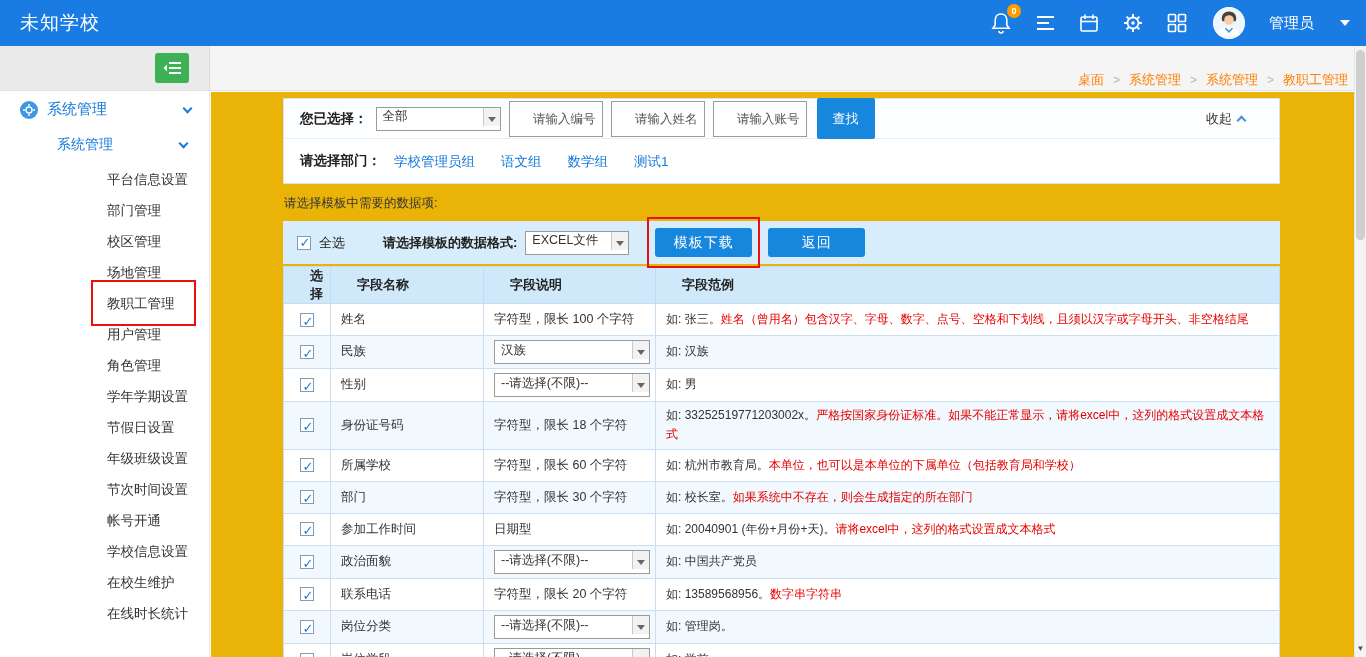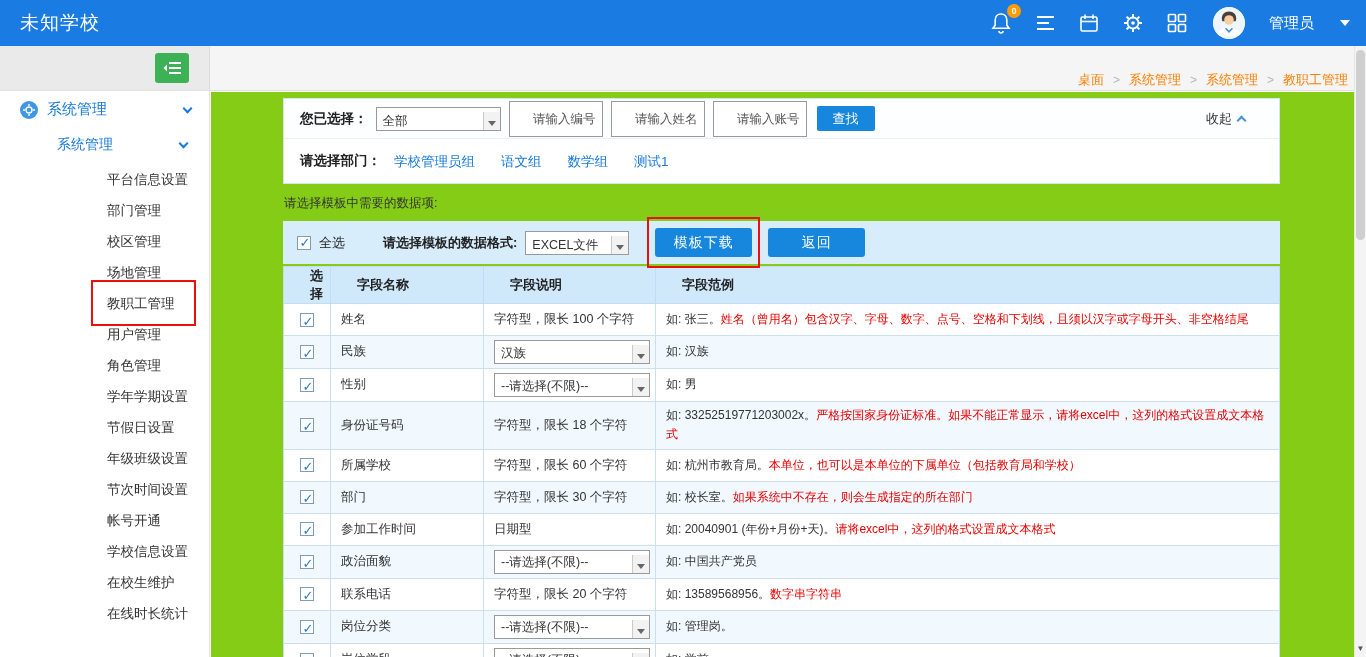--- a/index.html
+++ b/index.html
@@ -44,38 +44,38 @@
   .chev.down{transform:rotate(45deg);margin-left:auto;margin-top:-3px;}
   .chev.up{transform:rotate(-135deg);margin-left:6px;margin-top:4px;color:#4a90d2;}
 
   
   .red-box{position:absolute;border:2px solid var(--anno-red);pointer-events:none;z-index:4;}
   .side-red-box{inset:-8px -21px -7px -16px;}
   .anno-wrap{position:relative;display:inline-block;margin-left:26px;}
   .anno-wrap .red-box{inset:-11px -8px;}
 
   
-  .main{position:absolute;left:211px;top:92px;width:1155px;height:565px;background:#84cc16;overflow:hidden;}
+  .main{position:absolute;left:211px;top:92px;width:1155px;height:565px;background:#eab308;overflow:hidden;}
   .content{position:absolute;left:72px;top:6px;width:997px;}
 
   .filter-panel{border:1px solid #d6e4f0;background:#fdfeff;}
   .filter-row{height:40px;display:flex;align-items:center;padding:0 16px;border-bottom:1px solid #e8f0f7;}
   .dept-row{height:44px;display:flex;align-items:center;padding:0 16px;background:#fff;}
   .flabel{font-size:13.5px;font-weight:bold;color:#222;white-space:nowrap;}
 
-  .select{display:inline-flex;align-items:flex-end;height:24px;border:1px solid #9a9a9a;background:#fff;cursor:pointer;}
+  .select{display:inline-flex;align-items:flex-start;height:24px;border:1px solid #9a9a9a;background:#fff;cursor:pointer;}
   .sel-text{flex:1;display:flex;align-items:center;padding:0 6px;font-size:12.5px;color:#333;white-space:nowrap;overflow:hidden;}
   .arrow-box{width:17px;display:flex;align-items:flex-start;justify-content:center;background:#f2f2f2;border-left:1px solid #c9c9c9;}
   .tri{width:0;height:0;border:4px solid transparent;border-top:5px solid #666;margin-top:9px;}
   .w125{width:125px;margin-left:8px;}
   .w104{width:104px;margin-left:8px;}
 
   .f-input{width:94px;height:23px;border:1px solid #9a9a9a;margin-left:8px;padding:17px 6px;font-size:12.5px;color:#333;font-family:inherit;text-align:right;}
   .f-input::placeholder{color:#555;}
-  .btn-search{width:58px;height:25px;margin-left:10px;background:var(--accent);color:#fff;border:none;border-radius:2px;
+  .btn-search{width:58px;height:41px;margin-left:10px;background:var(--accent);color:#fff;border:none;border-radius:2px;
     font-size:13px;cursor:pointer;font-family:inherit;}
   .collapse{margin-left:auto;display:flex;align-items:center;font-size:13px;color:#333;cursor:pointer;padding-right:18px;}
 
   .dept-link{color:var(--link);font-size:13.5px;cursor:pointer;margin-left:26px;}
   .dept-link:first-child{margin-left:13px;}
 
   .hint{margin:11px 0 0 1px;font-size:12.5px;color:#333;}
 
   .toolbar{margin-top:9px;height:43px;background:var(--toolbar-bg);display:flex;align-items:center;padding:0 14px;}
   .tb-label{font-size:13px;color:#222;margin-left:8px;white-space:nowrap;}

